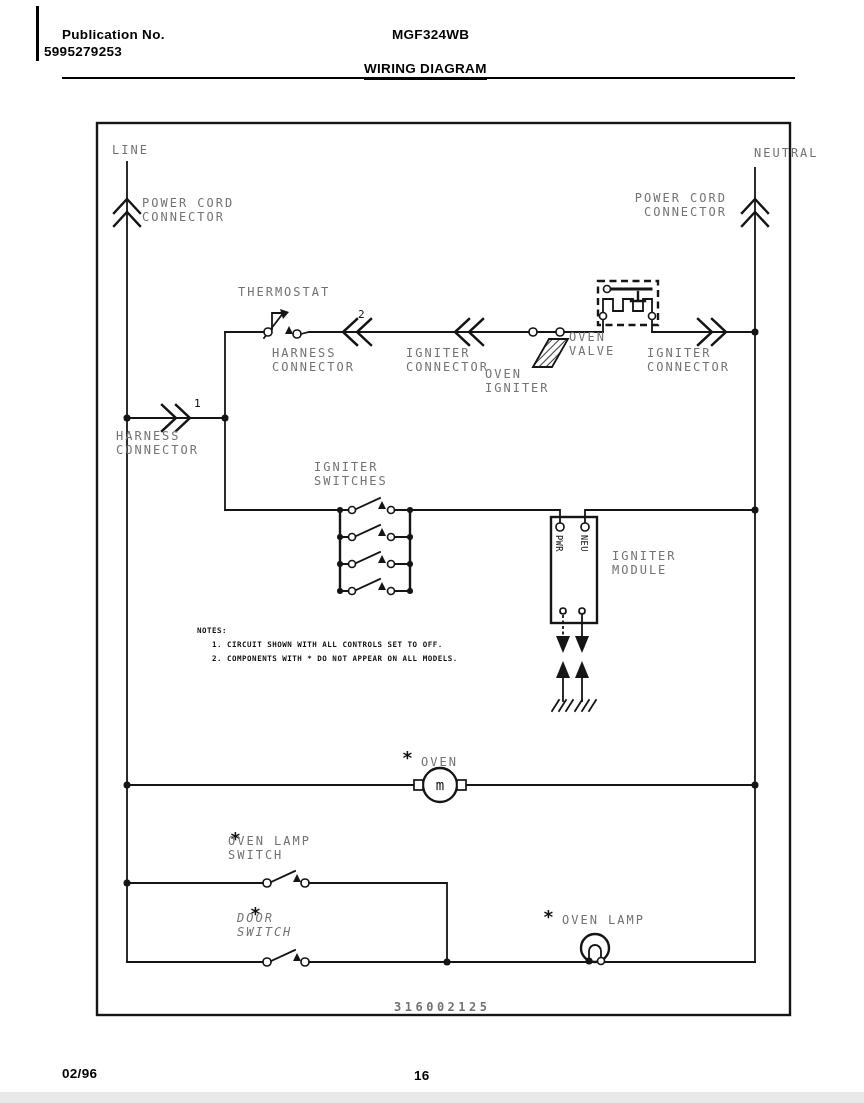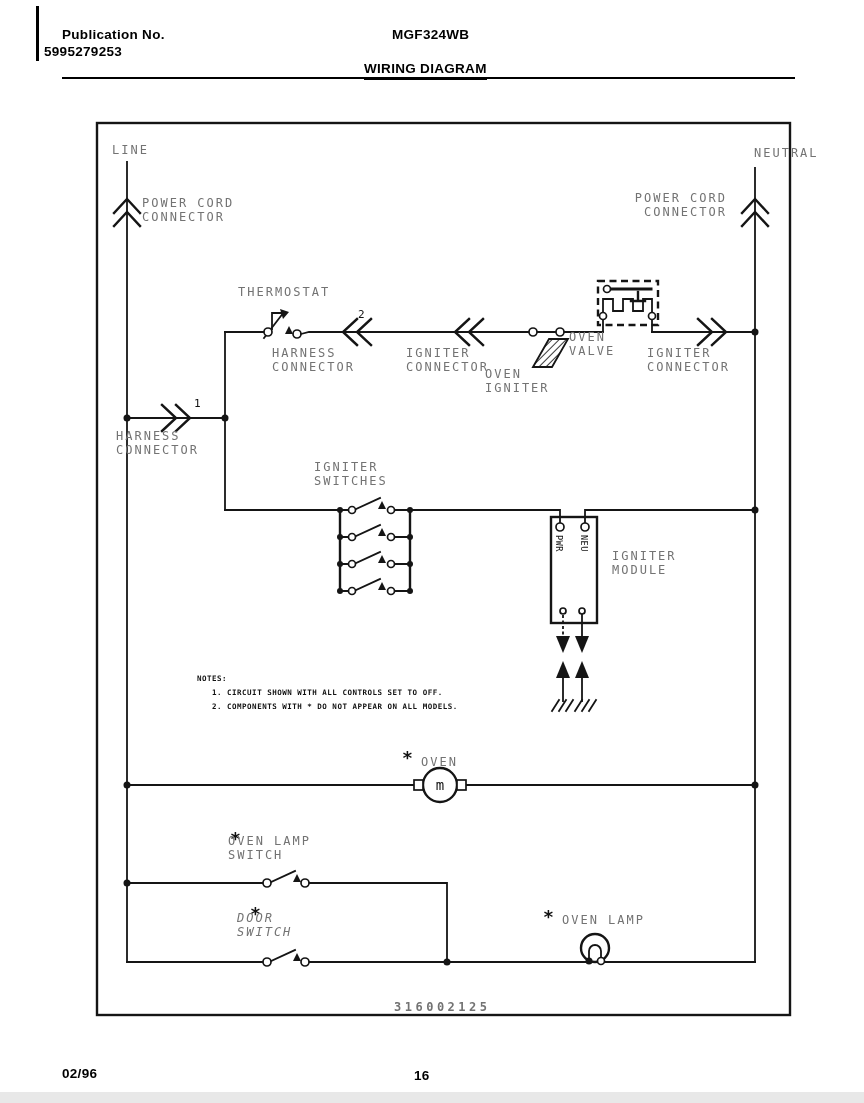--- a/index.html
+++ b/index.html
@@ -10,21 +10,21 @@
   .hdr-title{border-bottom:2.5px solid #000;padding-bottom:2px;}
   .rule{position:absolute;background:#000;}
   .lbl{position:absolute;font-family:"DejaVu Sans Mono",monospace;font-size:12px;
        letter-spacing:2px;line-height:14px;white-space:pre-line;color:#737373;}
   .ctr{text-align:left;}
   .rt{text-align:right;}
   .sup{position:absolute;font-family:"DejaVu Sans Mono",monospace;font-size:11px;color:#111;}
   .ast{position:absolute;font-family:"DejaVu Sans Mono",monospace;font-size:18px;
        font-weight:bold;color:#111;}
   .note{position:absolute;font-family:"DejaVu Sans Mono",monospace;font-size:7.5px;
-        font-weight:bold;letter-spacing:.5px;color:#111;white-space:pre;margin-top:48px;}
+        font-weight:bold;letter-spacing:.5px;color:#111;white-space:pre;}
   .pn{letter-spacing:3.5px;font-weight:bold;}
   svg{position:absolute;left:0;top:0;}
   .w{stroke:#151515;stroke-width:1.8;fill:none;stroke-linecap:square;}
   .w2{stroke:#151515;stroke-width:2.4;fill:none;stroke-linecap:square;}
   .w3{stroke:#151515;stroke-width:3;fill:none;stroke-linecap:square;}
   .dsh{stroke:#151515;stroke-width:2.4;fill:none;stroke-dasharray:7 4.5;}
   .dshw{stroke:#151515;stroke-width:1.8;fill:none;stroke-dasharray:3 2.5;}
   .t{fill:#ffffff;stroke:#151515;stroke-width:1.7;}
   .d{fill:#151515;stroke:none;}
   .f{fill:#151515;stroke:none;}

